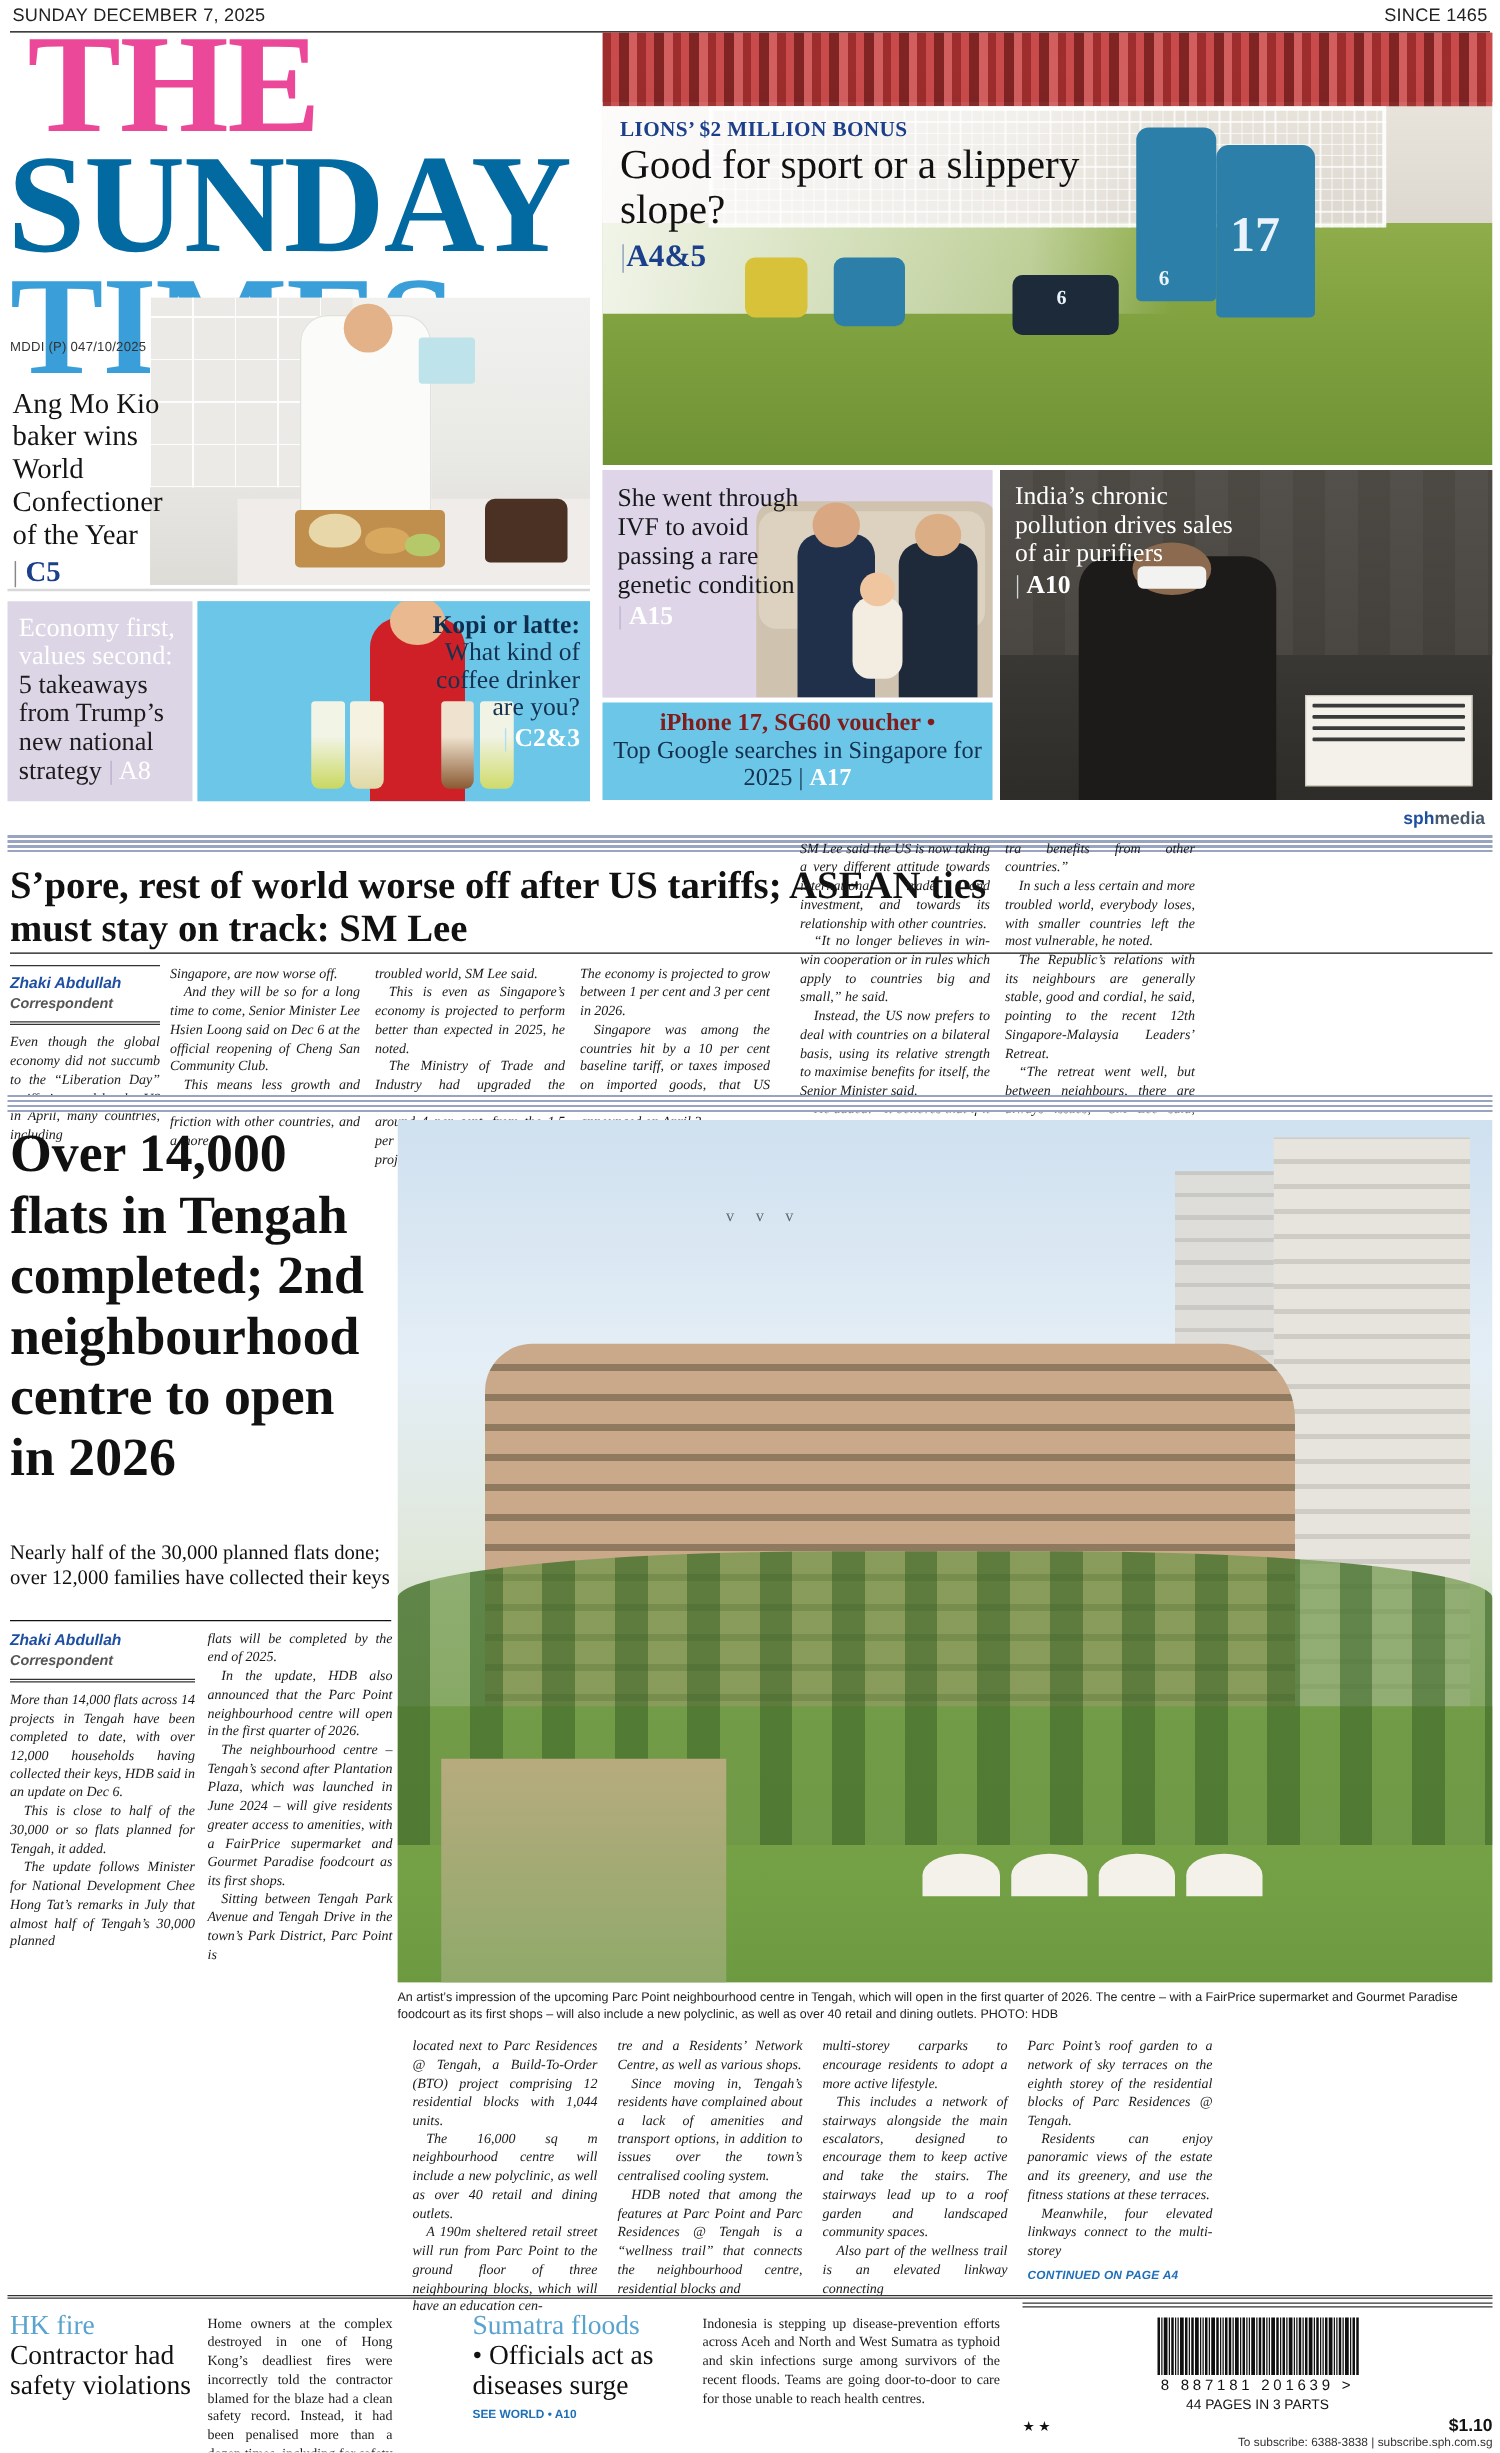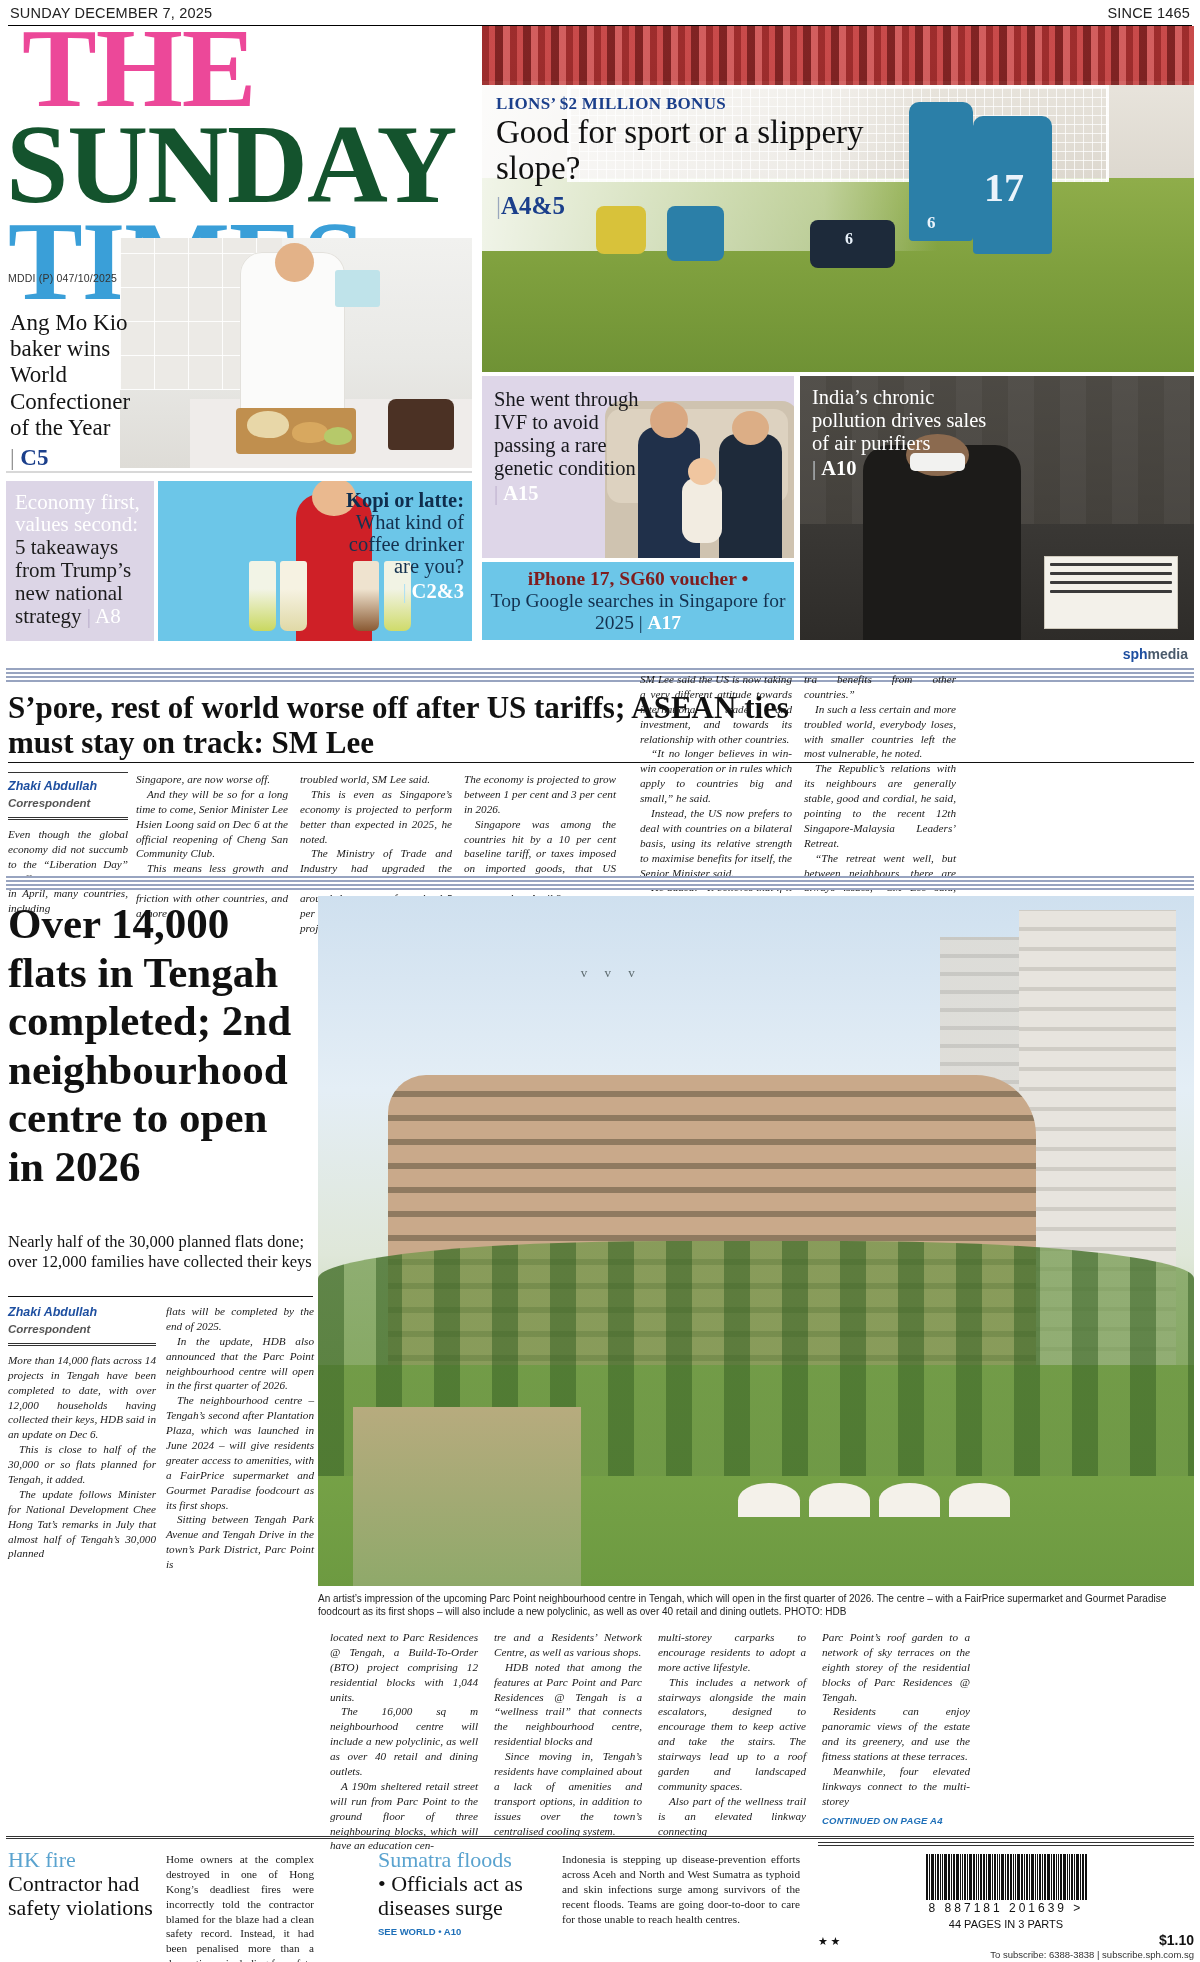--- a/index.html
+++ b/index.html
@@ -14,21 +14,21 @@
             padding: 0 10px; font-family: "Liberation Sans", sans-serif; gap: 16px; }
   .topbar .date { font-size: 14.5px; letter-spacing: .2px; color: #222; }
   .topbar .since { font-size: 14.5px; letter-spacing: .2px; color: #222; }
   .topbar .rule { position: absolute; left: 8px; right: 8px; bottom: 0; height: 1px; background: #000; }
 
   
   .masthead { position: absolute; left: 6px; top: 20px; width: 466px; height: 260px; }
   .mh-line { font-family: "Liberation Serif", serif; font-weight: 700;
              line-height: .86; letter-spacing: -1px; }
   .mh-the   { font-size: 112px; color: #ec4899; margin-left: 16px; }
-  .mh-sunday{ font-size: 112px; color: #14532d; margin-left: 0px; }
+  .mh-sunday{ font-size: 112px; color: #0369a1; margin-left: 0px; }
   .mh-times { font-size: 112px; color: #3a9fd8; margin-left: 2px; }
   .mddi { position: absolute; left: 8px; top: 272px; font-family: "Liberation Sans", sans-serif;
           font-size: 10.5px; color: #333; letter-spacing: .2px; }
 
   
   .baker-photo { position: absolute; left: 120px; top: 238px; width: 352px; height: 230px;
                  overflow: hidden; }
   .baker-head { position: absolute; left: 10px; top: 310px; width: 140px;
                 font-size: 23px; line-height: 1.14; color: #141414; }
   .baker-head .pg { color: #1b3f8b; font-weight: 700; }
@@ -454,22 +454,22 @@
   </div>
 
   <div class="col" style="left:330px; top:1630px; width:148px;">
     <p class="first">located next to Parc Residences @ Tengah, a Build-To-Order (BTO) project comprising 12 residential blocks with 1,044 units.</p>
     <p>The 16,000 sq m neighbourhood centre will include a new polyclinic, as well as over 40 retail and dining outlets.</p>
     <p>A 190m sheltered retail street will run from Parc Point to the ground floor of three neighbouring blocks, which will have an education cen-</p>
   </div>
 
   <div class="col" style="left:494px; top:1630px; width:148px;">
     <p class="first">tre and a Residents’ Network Centre, as well as various shops.</p>
+    <p>Since moving in, Tengah’s residents have complained about a lack of amenities and transport options, in addition to issues over the town’s centralised cooling system.</p>
     <p>HDB noted that among the features at Parc Point and Parc Residences @ Tengah is a “wellness trail” that connects the neighbourhood centre, residential blocks and</p>
-    <p>Since moving in, Tengah’s residents have complained about a lack of amenities and transport options, in addition to issues over the town’s centralised cooling system.</p>
   </div>
 
   <div class="col" style="left:658px; top:1630px; width:148px;">
     <p class="first">multi-storey carparks to encourage residents to adopt a more active lifestyle.</p>
     <p>This includes a network of stairways alongside the main escalators, designed to encourage them to keep active and take the stairs. The stairways lead up to a roof garden and landscaped community spaces.</p>
     <p>Also part of the wellness trail is an elevated linkway connecting</p>
   </div>
 
   <div class="col" style="left:822px; top:1630px; width:148px;">
     <p class="first">Parc Point’s roof garden to a network of sky terraces on the eighth storey of the residential blocks of Parc Residences @ Tengah.</p>

